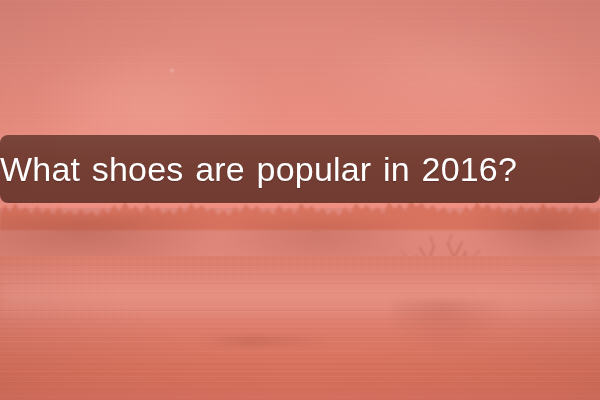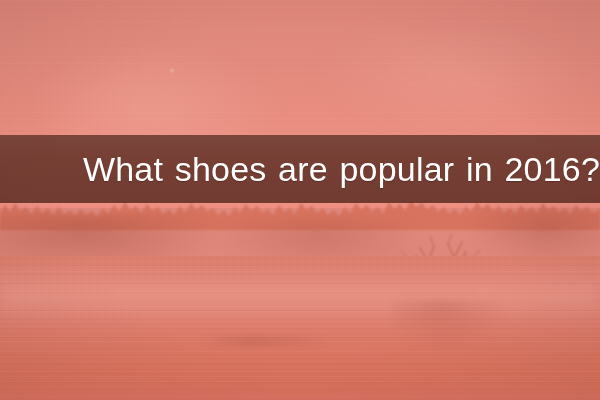--- a/index.html
+++ b/index.html
@@ -244,22 +244,23 @@
   
   .caption-banner {
     position: absolute;
     left: 0;
     top: 135px;
     width: 600px;
     height: 68px;
     background: rgba(86,40,30,0.80);
     display: flex;
     align-items: center;
-    justify-content: flex-end;
+    justify-content: flex-start;
     box-sizing: border-box;
+    border-radius: 8px;
   }
   .caption-banner::before {
     
     content: "";
     position: absolute;
     inset: 0;
     background: linear-gradient(to bottom,
       rgba(255,255,255,0.045) 0%,
       rgba(255,255,255,0.010) 34%,
       rgba(0,0,0,0.030) 100%);

